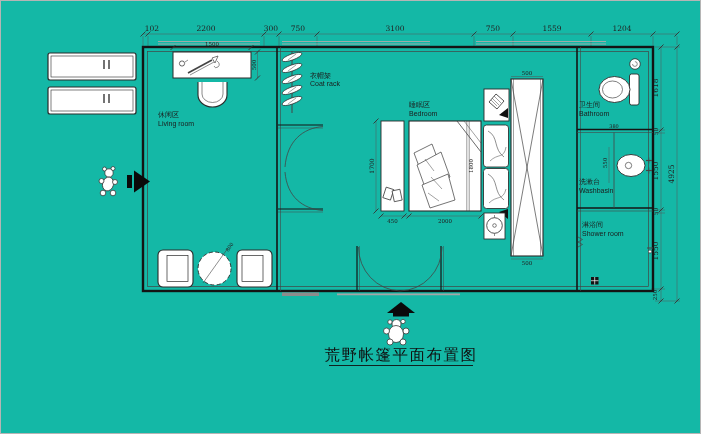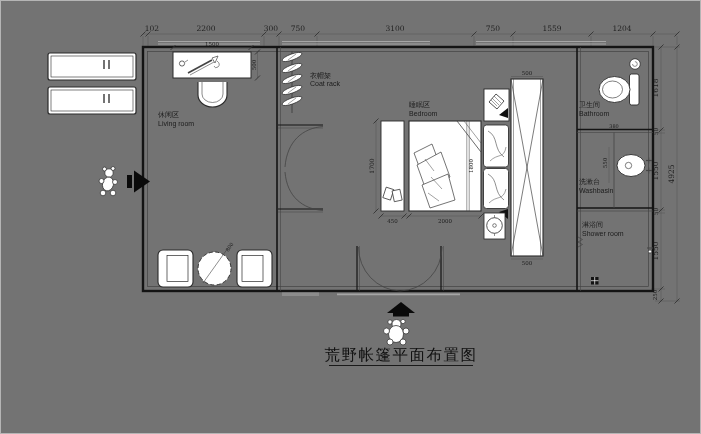--- a/index.html
+++ b/index.html
@@ -1,16 +1,16 @@
 <!DOCTYPE html>
 <html><head>
 <meta charset="utf-8">
 <style>
   html,body{margin:0;padding:0;background:#fff;}
-  .canvas{position:relative;width:701px;height:434px;background:#737373;border:1px solid #b5b5b5;box-sizing:border-box;overflow:hidden;}
+  .canvas{position:relative;width:701px;height:434px;background:#14b8a6;border:1px solid #b5b5b5;box-sizing:border-box;overflow:hidden;}
   svg{position:absolute;left:0;top:0;}
   text{font-family:"Liberation Sans", sans-serif;fill:#1c1c1c;}
   .dim{font-family:"DejaVu Serif", serif;fill:#222;}
   .zh{font-size:7px;}
   .en{font-size:7px;}
   .t-title{font-family:"Liberation Serif", serif;font-size:15.5px;letter-spacing:1.5px;fill:#101010;}
   .wall{stroke:#141414;fill:none;}
   .thin{stroke:#444;fill:none;}
   .furn{stroke:#2a2a2a;fill:#ffffff;}
   .dimline{stroke:#555;stroke-width:0.5;fill:none;}

